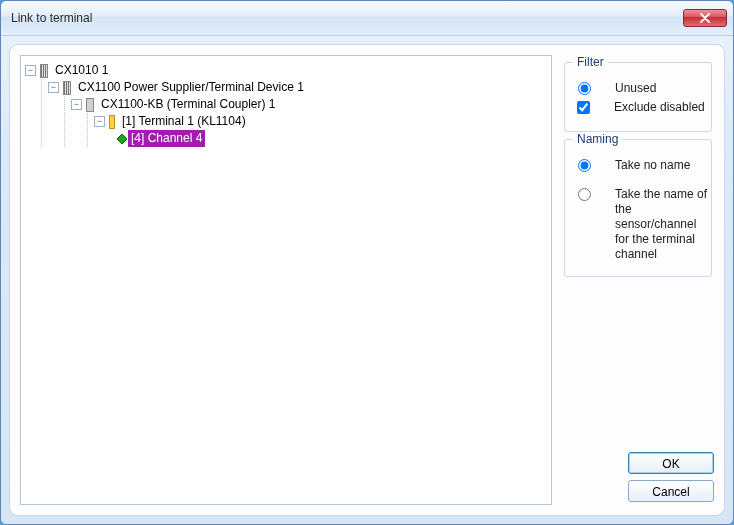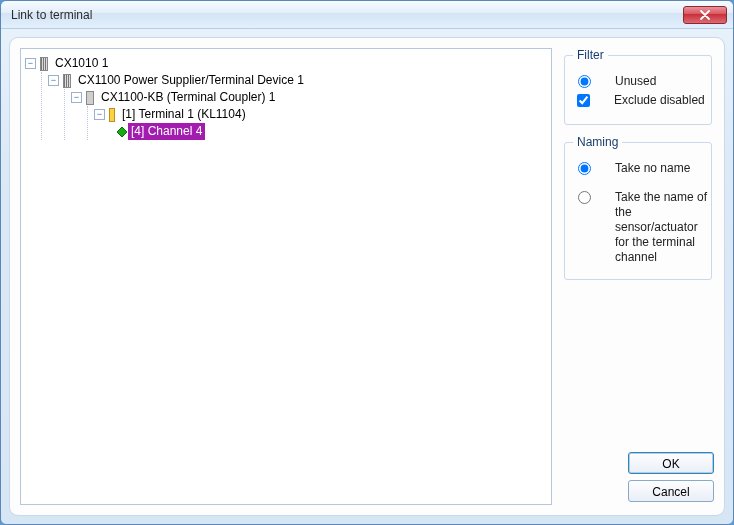--- a/index.html
+++ b/index.html
@@ -5,21 +5,21 @@
   * { box-sizing: border-box; }
   html, body { margin: 0; padding: 0; font-family: "Segoe UI", Tahoma, sans-serif; font-size: 12px; }
   body { background: #5a9bd5; width: 734px; height: 525px; overflow: hidden; }
   .window {
     width: 734px; height: 525px;
     background: linear-gradient(#eaf3fb,#dce9f7 30%, #d7e6f5);
     border: 1px solid #5a86b8; border-radius: 6px;
     display: flex; flex-direction: column; position: relative;
   }
   .titlebar {
-    height: 28px; display: flex; align-items: center; padding: 0 6px 0 10px;
+    height: 35px; display: flex; align-items: center; padding: 0 6px 0 10px;
     background: linear-gradient(#f7fbff,#e3eefb 45%, #d3e4f5 46%, #e3effc);
     border-top-left-radius: 6px; border-top-right-radius: 6px;
     border-bottom: 1px solid #b7cde6;
   }
   .title { color: #2b2b2b; flex: 1; }
   .close-btn {
     width: 44px; height: 18px; border-radius: 3px;
     background: linear-gradient(#e9929a,#d9545e 45%,#c93039 46%,#dc6b74);
     border: 1px solid #8a2a30; display:flex; align-items:center; justify-content:center;
     color: #fff; font-weight: bold; cursor: default;
@@ -30,21 +30,21 @@
     border: 1px solid #c9d8ea; border-radius: 9px;
     display: flex; padding: 10px;
   }
   .tree-panel {
     flex: 1; background: #fff; border: 1px solid #b7c7db;
     padding: 6px 4px; overflow: auto;
   }
   .side-panel { width: 152px; margin-left: 10px; display: flex; flex-direction: column; }
   fieldset {
     border: 1px solid #c9d8ea; border-radius: 3px;
-    padding: 8px 0 10px 8px; margin-bottom: 10px;
+    padding: 8px 0 10px 8px; 
   }
   legend { color: #1a3e6e; padding: 0 4px; }
   .opt { display: flex; align-items: flex-start; gap: 21px; margin: 4px 0; color: #222; }
   .opt input { margin-top: 1px; }
   .opt label { line-height: 1.25; }
   .spacer { flex: 1; }
   .btn {
     width: 86px; height: 22px; margin: 3px 0 3px auto;
     background: linear-gradient(#fdfdfe,#e9eff7);
     border: 1px solid #8aa8c8; border-radius: 3px;
@@ -141,21 +141,21 @@
       </fieldset>
 
       <fieldset>
         <legend>Naming</legend>
         <div class="opt">
           <input type="radio" name="nm" checked="" style="">
           <label>Take no name</label>
         </div>
         <div class="opt" style="margin-top:14px;">
           <input type="radio" name="nm" style="">
-          <label>Take the name of the sensor/actuator for the terminal channel</label>
+          <label>Take the name of the sensor/channel for the terminal channel</label>
         </div>
       </fieldset>
 
       <div class="spacer"></div>
 
       <div class="btn primary">OK</div>
       <div class="btn">Cancel</div>
     </div>
   </div>
 </div>

